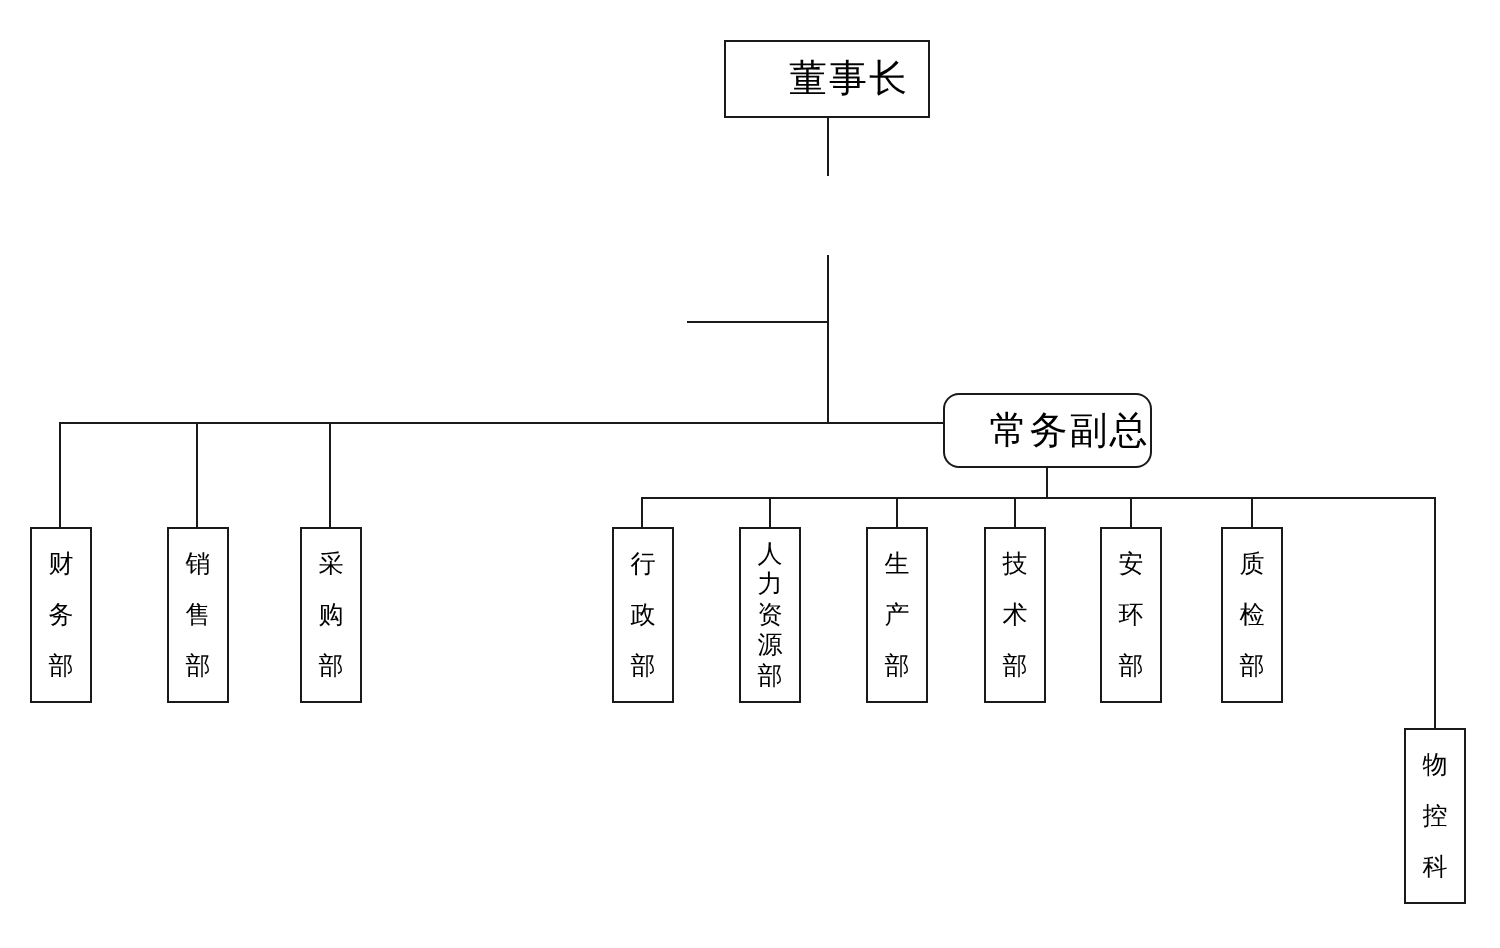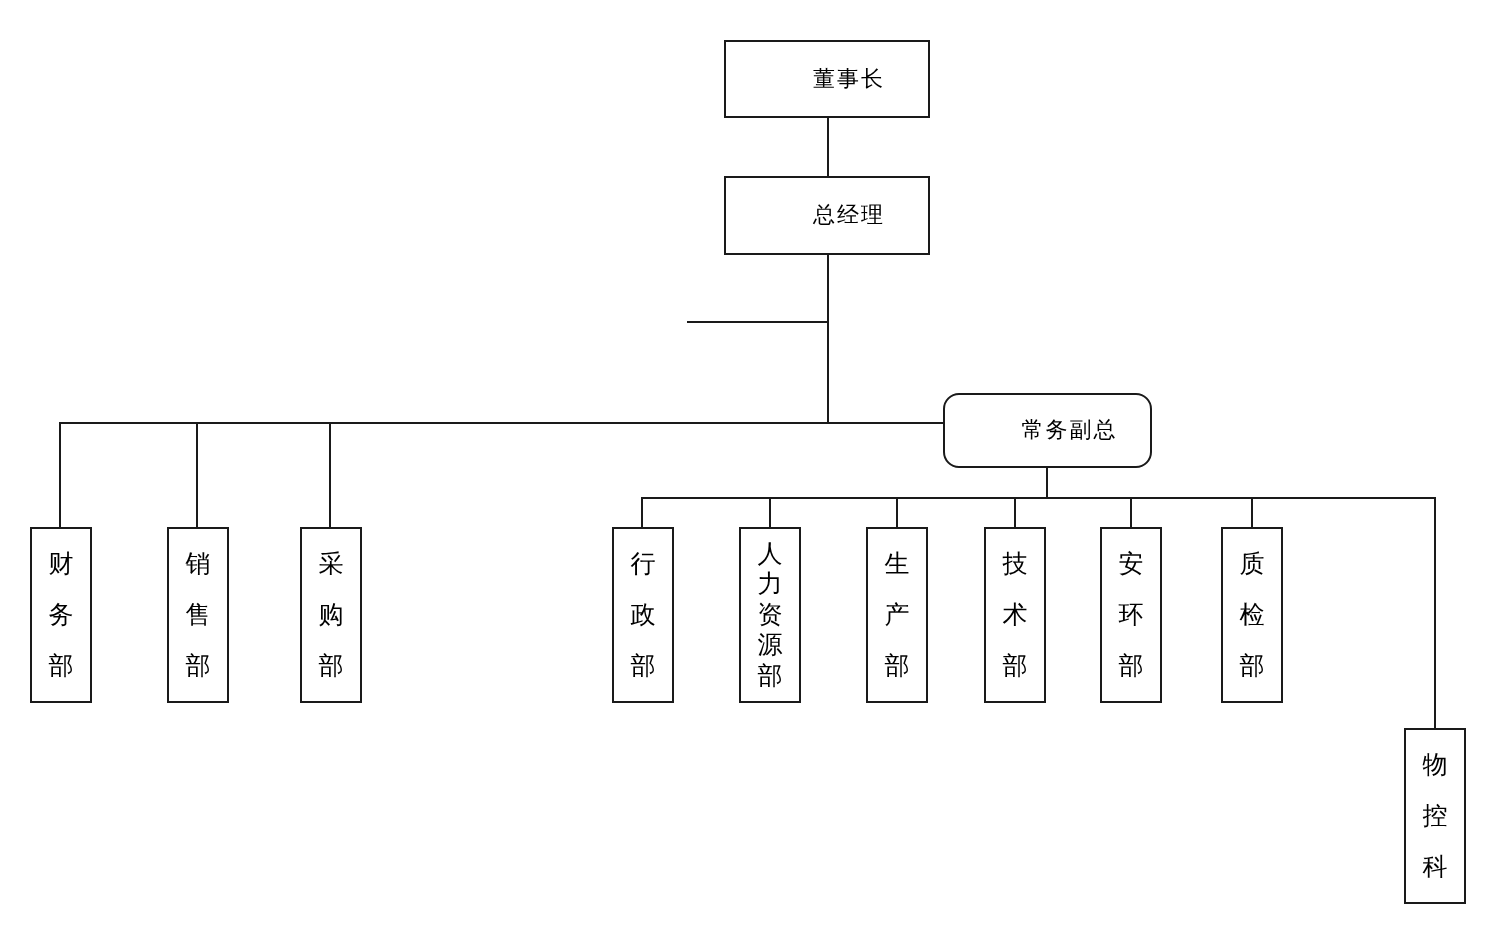--- a/index.html
+++ b/index.html
@@ -23,21 +23,21 @@
     position: absolute;
     box-sizing: border-box;
     border: 2px solid #1a1a1a;
     background: #ffffff;
     display: flex;
     align-items: center;
     justify-content: center;
     text-align: center;
   }
   .node.horizontal {
-    font-size: 22px;
+    font-size: 38px;
     letter-spacing: 2px;
     line-height: 1.1;
     padding-left: 44px;
   }
   .node.vertical {
     font-size: 25px;
     line-height: 1.05;
     padding: 10px 0;
   }
   .node.vertical .vlabel {
@@ -84,23 +84,20 @@
   <div class="conn v" style="left:896px; top:497px; height:32px;"></div>
   <div class="conn v" style="left:1014px; top:497px; height:32px;"></div>
   <div class="conn v" style="left:1130px; top:497px; height:32px;"></div>
   <div class="conn v" style="left:1251px; top:497px; height:32px;"></div>
   <div class="conn v" style="left:1434px; top:497px; height:233px;"></div>
 
   <div class="node horizontal" style="left:724px; top:40px; width:206px; height:78px;">
     <span>董事长</span>
   </div>
 
-  <div class="node horizontal" style="left:724px; top:176px; width:206px; height:79px;">
-    <span>总经理</span>
-  </div>
 
 
   <div class="node horizontal" style="left:943px; top:393px; width:209px; height:75px;border-radius:16px;">
     <span>常务副总</span>
   </div>
 
   <div class="node vertical" style="left:30px; top:527px; width:62px; height:176px;">
     <span class="vlabel">
         <span>财</span>
         <span>务</span>

